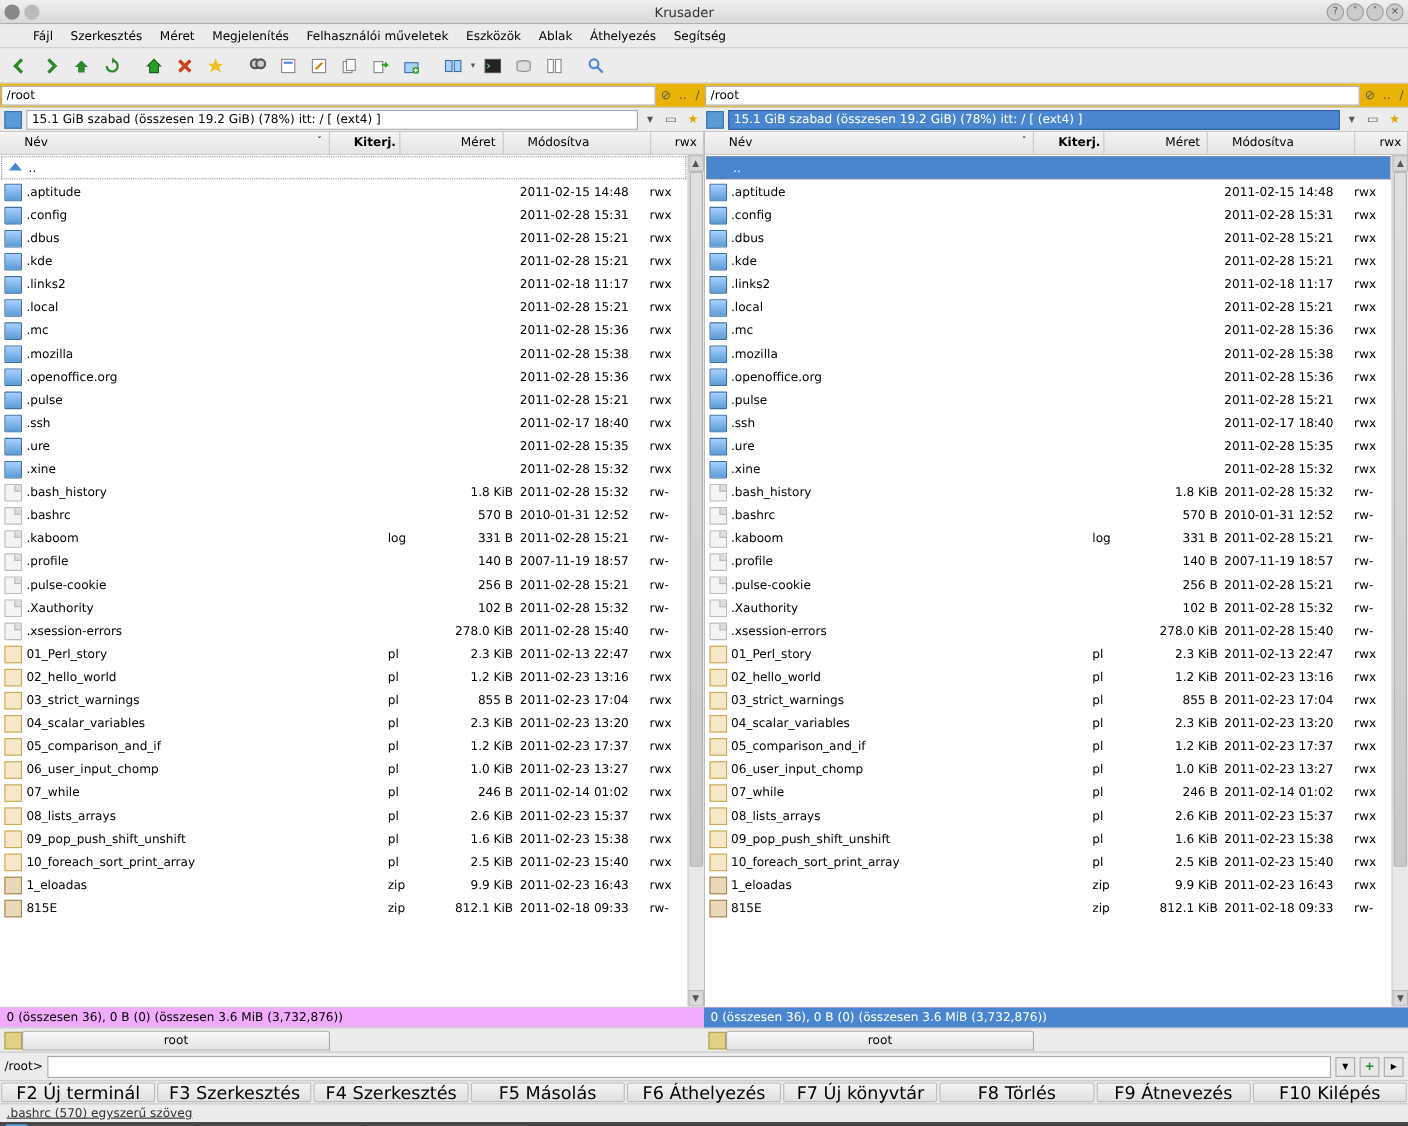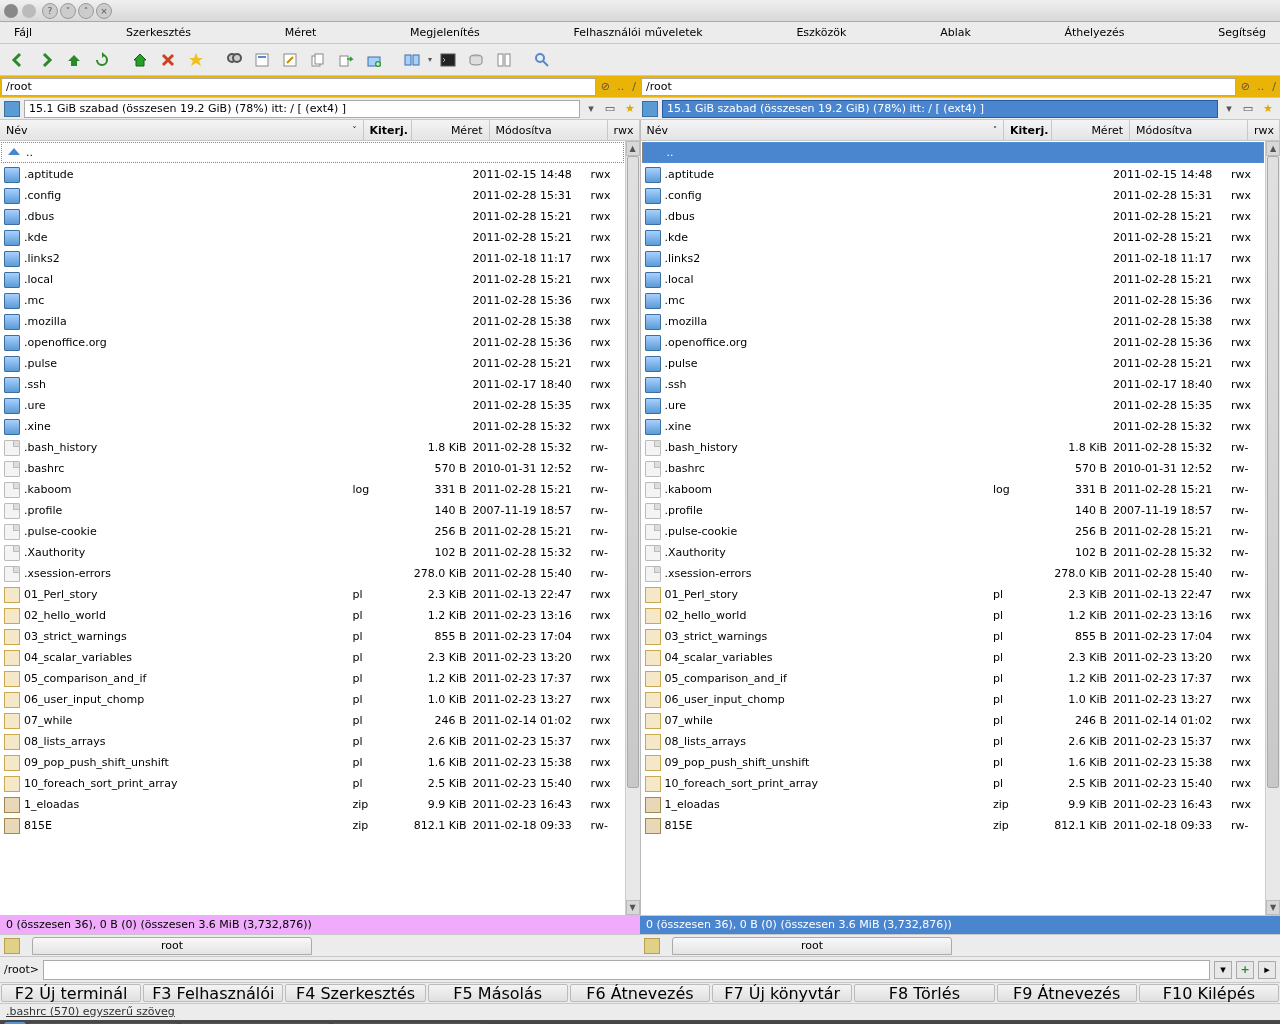--- a/index.html
+++ b/index.html
@@ -6,21 +6,21 @@
 body { width: 1280px; height: 1024px; background: #e0e0e0; overflow: hidden; user-select: none; }
 
 
 .titlebar { height: 22px; background: linear-gradient(#f0f0f0,#d8d8d8); display:flex; align-items:center; padding: 0 4px; border-bottom:1px solid #aaa; }
 .titlebar .wm-icon { width:14px; height:14px; border-radius:50%; background:#888; margin-right:4px; }
 .titlebar .wm-icon2 { width:14px; height:14px; border-radius:50%; background:#bbb; margin-right:4px; }
 .titlebar .title { flex:1; text-align:center; font-size:12px; color:#333; }
 .titlebar .winbtn { width:16px;height:16px;margin-left:2px;border-radius:50%;background:#ccc;border:1px solid #999;display:flex;align-items:center;justify-content:center;font-size:9px;color:#555; }
 
 
-.menubar { height:22px; background:#ececec; display:flex; align-items:center; padding:0 6px; border-bottom:1px solid #c8c8c8;justify-content:space-between; }
+.menubar { height:22px; background:#ececec; display:flex; align-items:center; padding:0 22px; border-bottom:1px solid #c8c8c8; }
 .menubar .menu-item { padding:2px 8px; color:#000; }
 
 
 .toolbar { height:32px; background:#ececec; display:flex; align-items:center; padding:0 6px; gap:4px; border-bottom:1px solid #c8c8c8; }
 .tb-btn { width:24px;height:24px;display:flex;align-items:center;justify-content:center;border:1px solid transparent;border-radius:3px; }
 .tb-sep { width:6px; }
 
 
 .pathbar { height:22px; background:#eab308; display:flex; align-items:center; border-bottom:1px solid #c8c8c8; }
 .pathbar input.path { flex:1; height:18px; border:1px solid #aaa; background:#fff; padding:0 4px; font-size:11px; margin:0 1px;}
@@ -35,21 +35,21 @@
 .infobar .dd-arrow {width:14px;text-align:center;color:#555;}
 .infobar .right-icon{width:16px;height:16px;color:#555;display:flex;align-items:center;justify-content:center;}
 
 
 .panels { display:flex; height: calc(1024px - 22px - 22px - 32px - 22px - 19px - 22px - 26px - 21px - 17px - 26px); background:#ececec; }
 .panel { flex:1; display:flex; flex-direction:column; background:#fff;}
 .panel + .panel { border-left:1px solid #bcbcbc;}
 
 
 .colhdr { height:21px; background:linear-gradient(#f4f4f4,#e4e4e4); display:flex; border-bottom:1px solid #c8c8c8;}
-.colhdr .col { border-right:1px solid #c8c8c8; padding:3px 6px; font-size:11px; color:#000; display:flex; align-items:center;}
+.colhdr .col { border-right:1px solid #c8c8c8; padding:3px 6px; font-size:11px; color:#000; display:flex; align-items:flex-start;margin-left:16px;}
 .col-name{flex:1;}
 .col-ext{width:48px;font-weight:bold;}
 .col-size{width:78px;justify-content:flex-end;}
 .col-date{width:118px;}
 .col-perm{width:32px;}
 .colhdr .sort-arrow{margin-left:auto;font-size:8px;}
 
 
 .filelist { flex:1; overflow:hidden; position:relative; background:#fff;}
 .filelist-inner{position:absolute;inset:0;right:15px;overflow:hidden;}
@@ -78,21 +78,21 @@
 .ico-up{width:16px;height:16px;position:relative;}
 .ico-up::before{content:"";position:absolute;left:2px;top:3px;border-left:6px solid transparent;border-right:6px solid transparent;border-bottom:7px solid #4a86cf;}
 
 
 .summarybar{height:19px;background:#f0abfc;display:flex;border-top:1px solid #c8c8c8;}
 .summarybar .sum{flex:1;padding:2px 6px;font-size:11px;}
 .summarybar .sum.active{background:#4a86cf;color:#fff;}
 
 
 .tabsbar{height:22px;background:#ececec;display:flex;border-top:1px solid #c8c8c8;}
-.tabsbar .half{flex:1;display:flex;align-items:center;padding:0 4px;gap:12px;}
+.tabsbar .half{flex:1;display:flex;align-items:center;padding:0 4px;gap:0;}
 .tabsbar .tab-icon{width:16px;height:16px;background:#e0d088;border:1px solid #b8a050;}
 .tabsbar .tab{flex:1;max-width:280px;height:18px;background:linear-gradient(#f8f8f8,#e4e4e4);border:1px solid #aaa;border-radius:3px 3px 0 0;display:flex;align-items:center;justify-content:center;font-size:11px;}
 
 
 .cmdline{height:26px;background:#ececec;display:flex;align-items:center;padding:0 4px;gap:4px;border-top:1px solid #c8c8c8;}
 .cmdline .prompt{font-size:11px;}
 .cmdline input{flex:1;height:20px;border:1px solid #aaa;background:#fff;padding:0 4px;}
 .cmdline .btn{width:18px;height:18px;display:flex;align-items:center;justify-content:center;border:1px solid #aaa;background:#e8e8e8;}
 .cmdline .btn.green{color:#2a8a2a;font-weight:bold;}
 
@@ -109,20 +109,21 @@
 .taskbar .task{height:20px;padding:0 10px;background:linear-gradient(#606060,#404040);border:1px solid #555;border-radius:2px;display:flex;align-items:center;gap:4px;min-width:150px;}
 .taskbar .task.active{background:linear-gradient(#808080,#606060);}
 .taskbar .spacer{flex:1;}
 </style>
 </head>
 <body>
 
 <div class="titlebar">
   <div class="wm-icon"></div>
   <div class="wm-icon2"></div>
+  <div class="title">Krusader</div>
   <div class="winbtn">?</div>
   <div class="winbtn">˅</div>
   <div class="winbtn">˄</div>
   <div class="winbtn">×</div>
 </div>
 
 <div class="menubar">
   <div class="menu-item">Fájl</div>
   <div class="menu-item">Szerkesztés</div>
   <div class="menu-item">Méret</div>
@@ -873,24 +874,24 @@
 <div class="cmdline">
   <span class="prompt">/root&gt;</span>
   <input style="">
   <div class="btn">▾</div>
   <div class="btn green">+</div>
   <div class="btn">▸</div>
 </div>
 
 <div class="fkeys">
   <div class="fkey">F2 Új terminál</div>
-  <div class="fkey">F3 Felhasználói</div>
+  <div class="fkey">F3 Szerkesztés</div>
   <div class="fkey">F4 Szerkesztés</div>
   <div class="fkey">F5 Másolás</div>
-  <div class="fkey">F6 Átnevezés</div>
+  <div class="fkey">F6 Áthelyezés</div>
   <div class="fkey">F7 Új könyvtár</div>
   <div class="fkey">F8 Törlés</div>
   <div class="fkey">F9 Átnevezés</div>
   <div class="fkey">F10 Kilépés</div>
 </div>
 
 <div class="statusline">.bashrc (570)  egyszerű szöveg</div>
 
 <div class="taskbar">
   <div class="kbtn">K</div>

